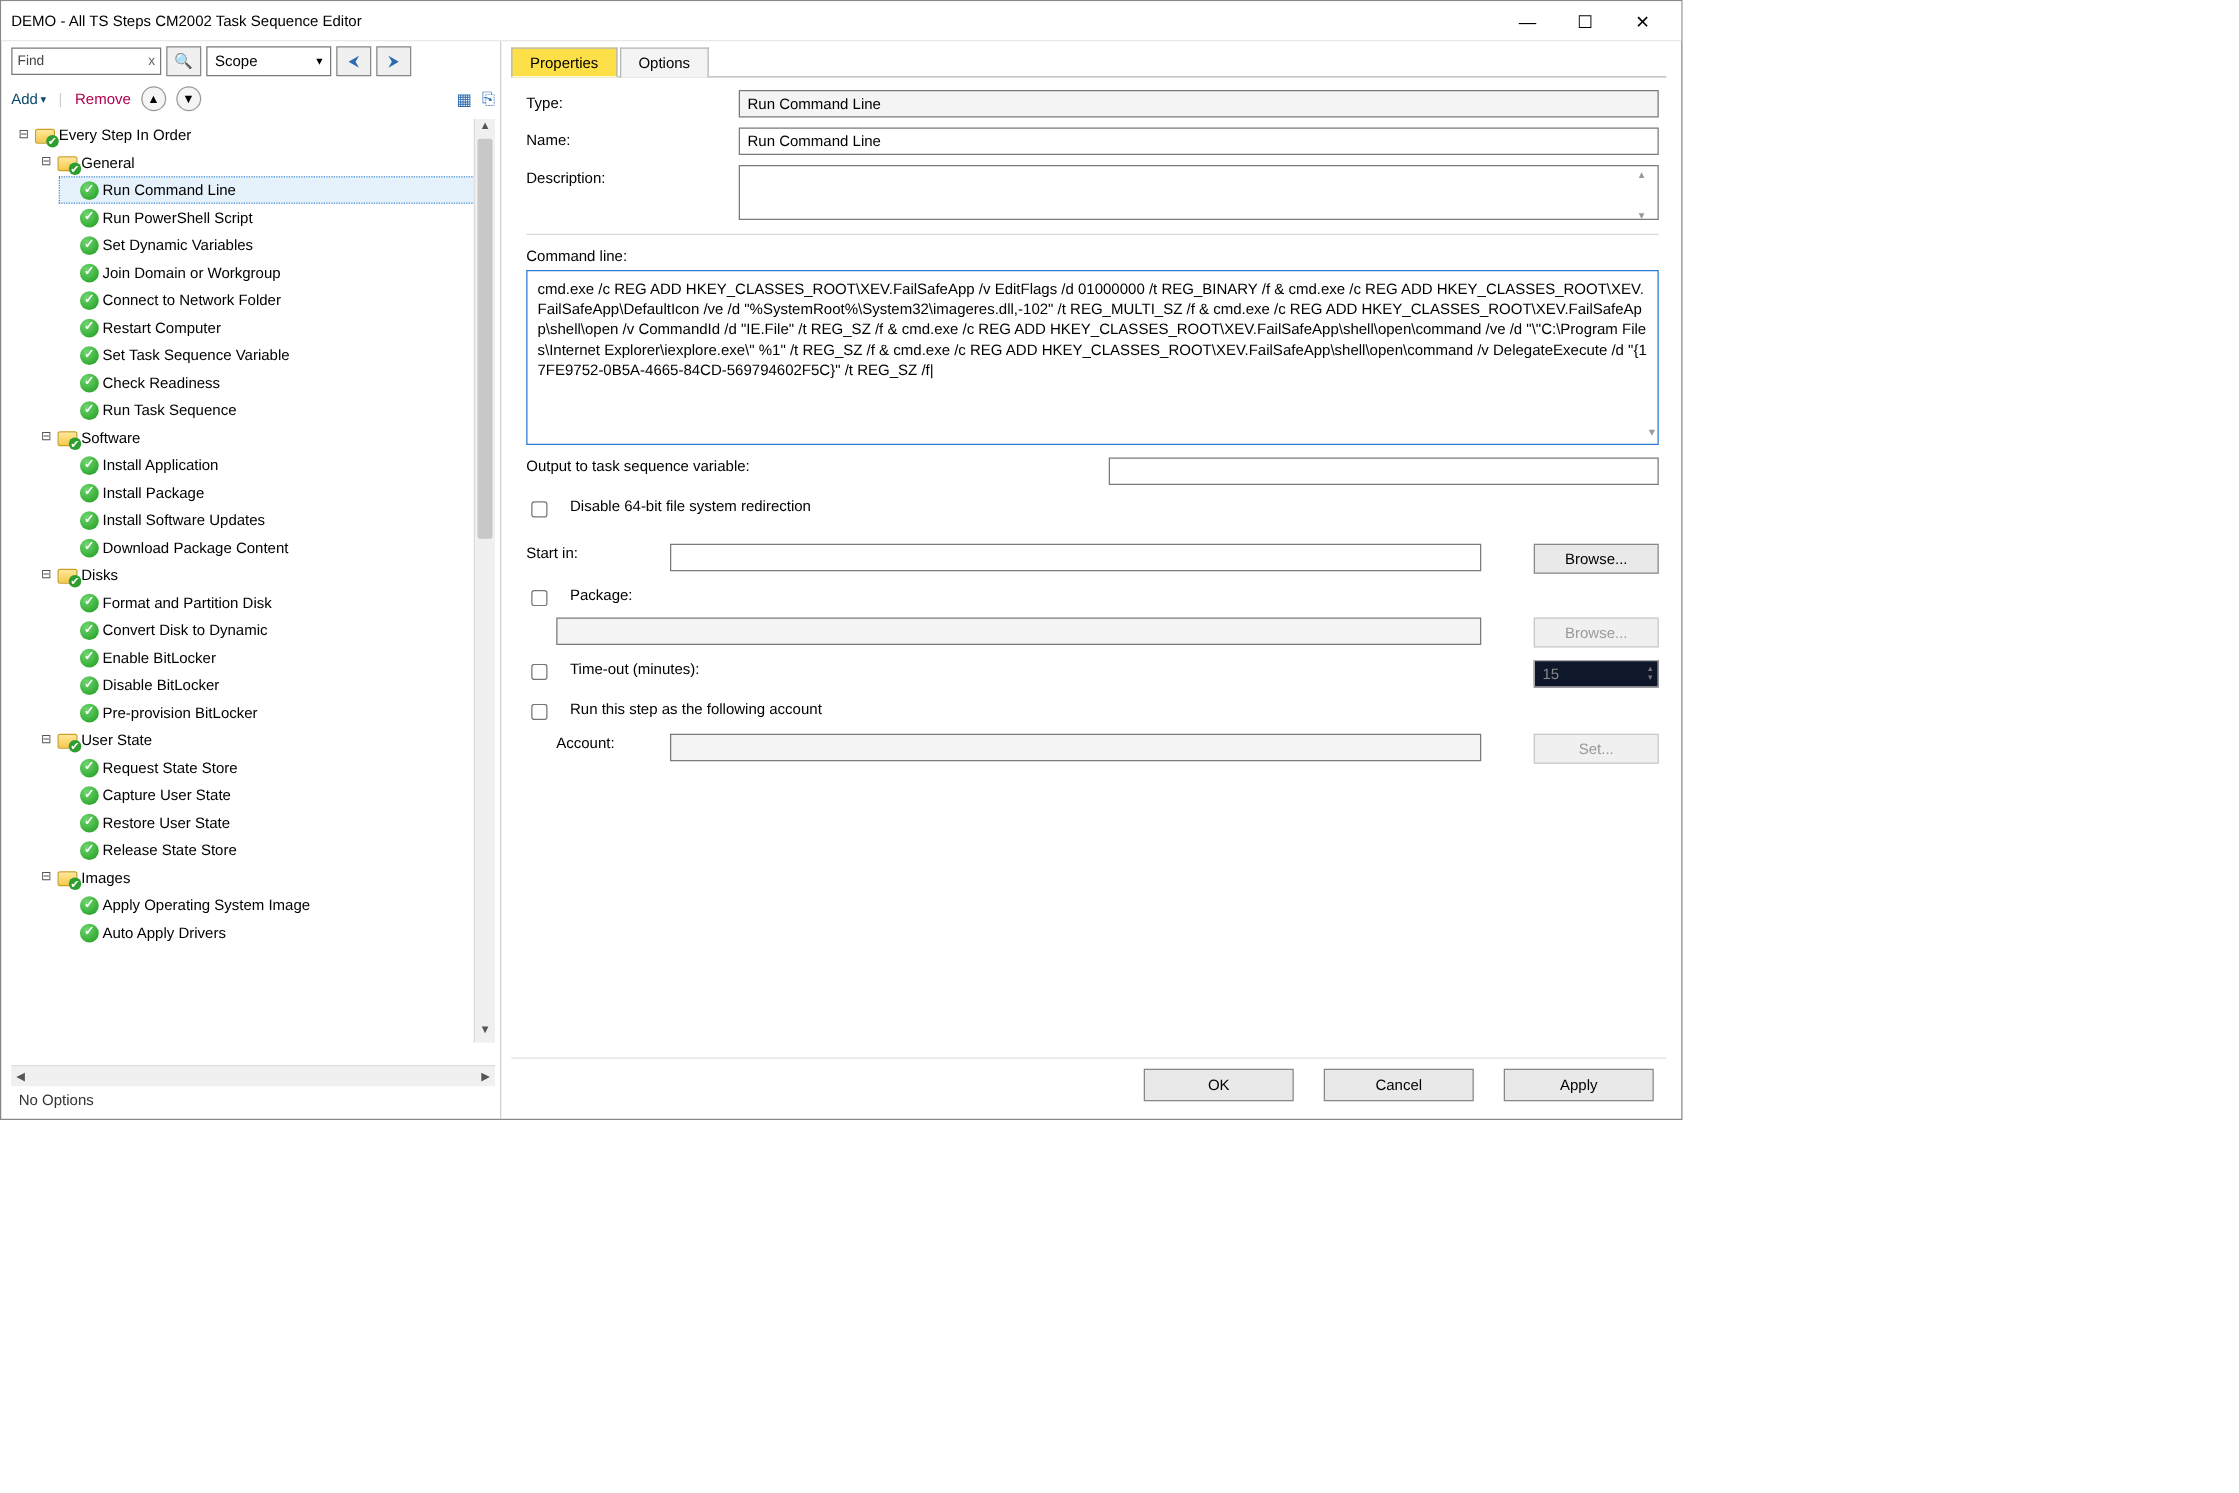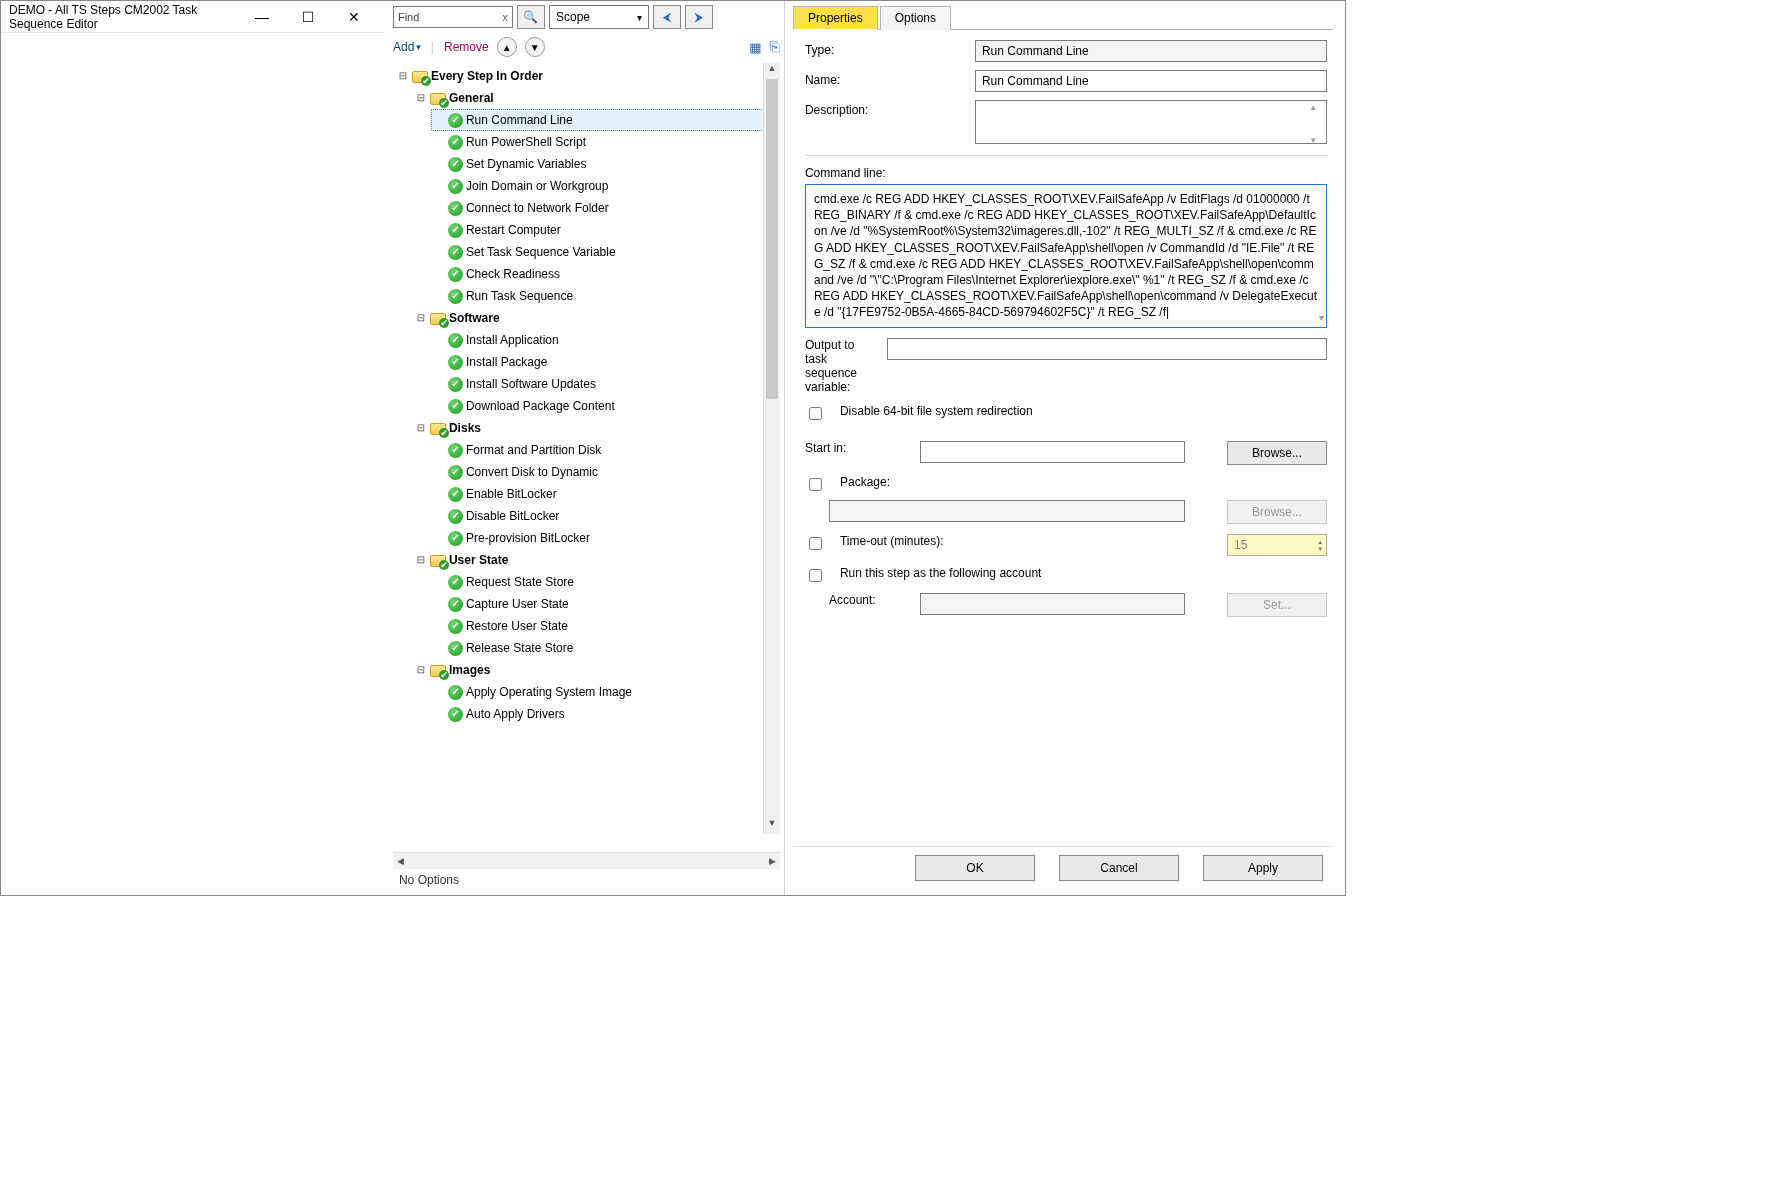--- a/index.html
+++ b/index.html
@@ -9,20 +9,21 @@
   font-size: 12px;
   background: #fff;
   color: #000;
   overflow: hidden;
 }
 .window {
   width: 1346px;
   height: 896px;
   border: 1px solid #888;
   display: flex;
+  flex-direction: column;
   background: #fff;
 }
 .titlebar {
   height: 32px;
   display: flex;
   align-items: center;
   padding: 0 8px;
   background: #fff;
   border-bottom: 1px solid #e8e8e8;
 }
@@ -91,21 +92,21 @@
   content: "✔"; position: absolute; right: -3px; bottom: -3px;
   font-size: 9px; color: #fff; background: #2e9e2e; border-radius: 50%;
   width: 10px; height: 10px; line-height: 10px; text-align: center;
 }
 .step-ico {
   width: 15px; height: 15px; border-radius: 50%;
   background: radial-gradient(circle at 35% 30%, #6fd66f, #1a9a1a);
   display: inline-flex; align-items: center; justify-content: center;
   color: #fff; font-size: 10px; font-weight: bold;
 }
-.bold { font-weight: bold; text-align: center; }
+.bold { font-weight: normal; text-align: center; }
 .tree-scroll-v {
   position: absolute; right: 0; top: 0; bottom: 18px; width: 17px;
   background: #f0f0f0; border-left: 1px solid #ddd;
 }
 .tree-scroll-v .thumb {
   position: absolute; left: 2px; right: 2px; top: 16px; height: 320px;
   background: #c8c8c8; border-radius: 2px;
 }
 .tree-scroll-v .arr { position: absolute; left: 0; right: 0; height: 16px; text-align: center; font-size: 9px; color: #555; }
 .tree-scroll-v .arr.up { top: 0; }
@@ -147,21 +148,21 @@
 .inline-row { display: flex; align-items: flex-start; gap: 15px; margin: 10px 0; }
 .inline-label { font-size: 12px; }
 .chk { width: 13px; height: 13px; }
 .btn {
   min-width: 100px; height: 24px; border: 1px solid #888;
   background: #e9e9e9; font-size: 12px; padding: 0 14px;
   display: inline-flex; align-items: center; justify-content: center;
 }
 .btn.disabled { color: #9a9a9a; background: #f0f0f0; border-color: #c8c8c8; }
 .spinner {
-  width: 100px; height: 22px; border: 1px solid #aaa; background: #fef9c3;
+  width: 100px; height: 22px; border: 1px solid #aaa; background: #0f172a;
   display: flex; align-items: center; padding: 0 4px 0 6px; color: #888;
 }
 .spinner .spins { margin-left: auto; display:flex; flex-direction:column; font-size:7px; line-height:7px; color:#777;}
 .footer-btns {
   display: flex; gap: 24px; justify-content: flex-end;
   padding: 8px 10px; border-top: 1px solid #e0e0e0;
 }
 .footer-btns .btn { min-width: 120px; height: 26px; }
 </style>
 </head>

